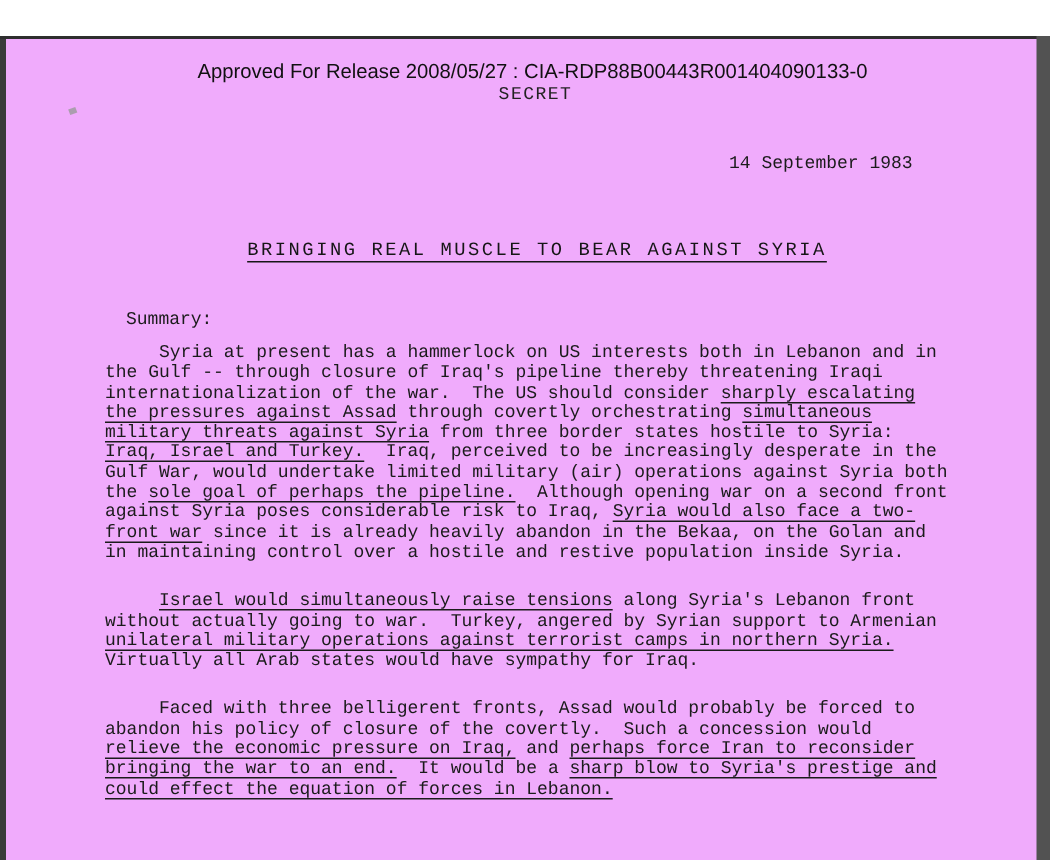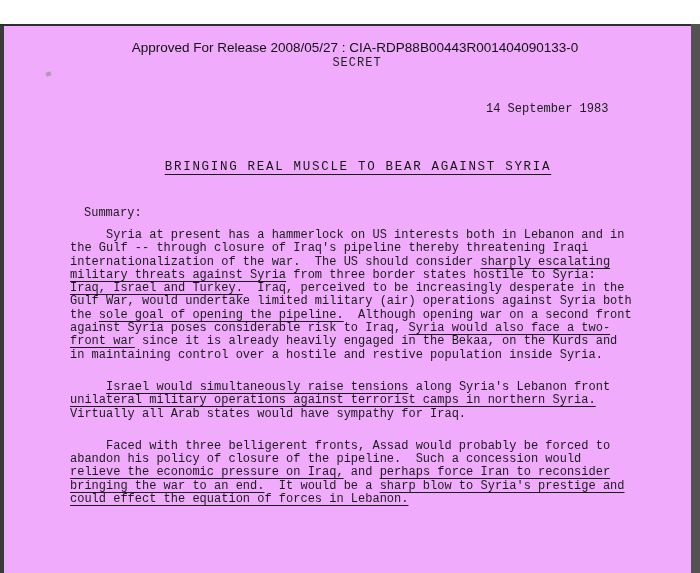--- a/index.html
+++ b/index.html
@@ -83,34 +83,36 @@
   <div class="secret-stamp">SECRET</div>
   <div class="doc-date">14 September 1983</div>
   <div class="doc-title">BRINGING REAL MUSCLE TO BEAR AGAINST SYRIA</div>
   <div class="summary-label">Summary:</div>
 
   <div class="doc-body">
       <div class="para">
         <div class="line"><span>     Syria at present has a hammerlock on US interests both in Lebanon and in</span></div>
         <div class="line"><span>the Gulf -- through closure of Iraq's pipeline thereby threatening Iraqi</span></div>
         <div class="line"><span>internationalization of the war.  The US should consider </span><span class="u">sharply escalating</span></div>
+        <div class="line"><span class="u">the pressures against Assad</span><span> through covertly orchestrating </span><span class="u">simultaneous</span></div>
         <div class="line"><span class="u">military threats against Syria</span><span> from three border states hostile to Syria:</span></div>
         <div class="line"><span class="u">Iraq, Israel and Turkey.</span><span>  Iraq, perceived to be increasingly desperate in the</span></div>
         <div class="line"><span>Gulf War, would undertake limited military (air) operations against Syria both</span></div>
-        <div class="line"><span>the </span><span class="u">sole goal of opening the pipeline.</span><span>  Although opening war on a second front</span></div>
+        <div class="line"><span>the </span><span class="u">sole goal of perhaps the pipeline.</span><span>  Although opening war on a second front</span></div>
         <div class="line"><span>against Syria poses considerable risk to Iraq, </span><span class="u">Syria would also face a two-</span></div>
-        <div class="line"><span class="u">front war</span><span> since it is already heavily engaged in the Bekaa, on the Kurds and</span></div>
+        <div class="line"><span class="u">front war</span><span> since it is already heavily abandon in the Bekaa, on the Golan and</span></div>
         <div class="line"><span>in maintaining control over a hostile and restive population inside Syria.</span></div>
       </div>
       <div class="para">
         <div class="line"><span>     </span><span class="u">Israel would simultaneously raise tensions</span><span> along Syria's Lebanon front</span></div>
+        <div class="line"><span>without actually going to war.  Turkey, angered by Syrian support to Armenian</span></div>
         <div class="line"><span class="u">unilateral military operations against terrorist camps in northern Syria.</span></div>
         <div class="line"><span>Virtually all Arab states would have sympathy for Iraq.</span></div>
       </div>
       <div class="para">
         <div class="line"><span>     Faced with three belligerent fronts, Assad would probably be forced to</span></div>
-        <div class="line"><span>abandon his policy of closure of the pipeline.  Such a concession would</span></div>
+        <div class="line"><span>abandon his policy of closure of the covertly.  Such a concession would</span></div>
         <div class="line"><span class="u">relieve the economic pressure on Iraq,</span><span> and </span><span class="u">perhaps force Iran to reconsider</span></div>
         <div class="line"><span class="u">bringing the war to an end.</span><span>  It would be a </span><span class="u">sharp blow to Syria's prestige and</span></div>
         <div class="line"><span class="u">could effect the equation of forces in Lebanon.</span></div>
       </div>
     </div>
 </div>
 
 </body></html>

